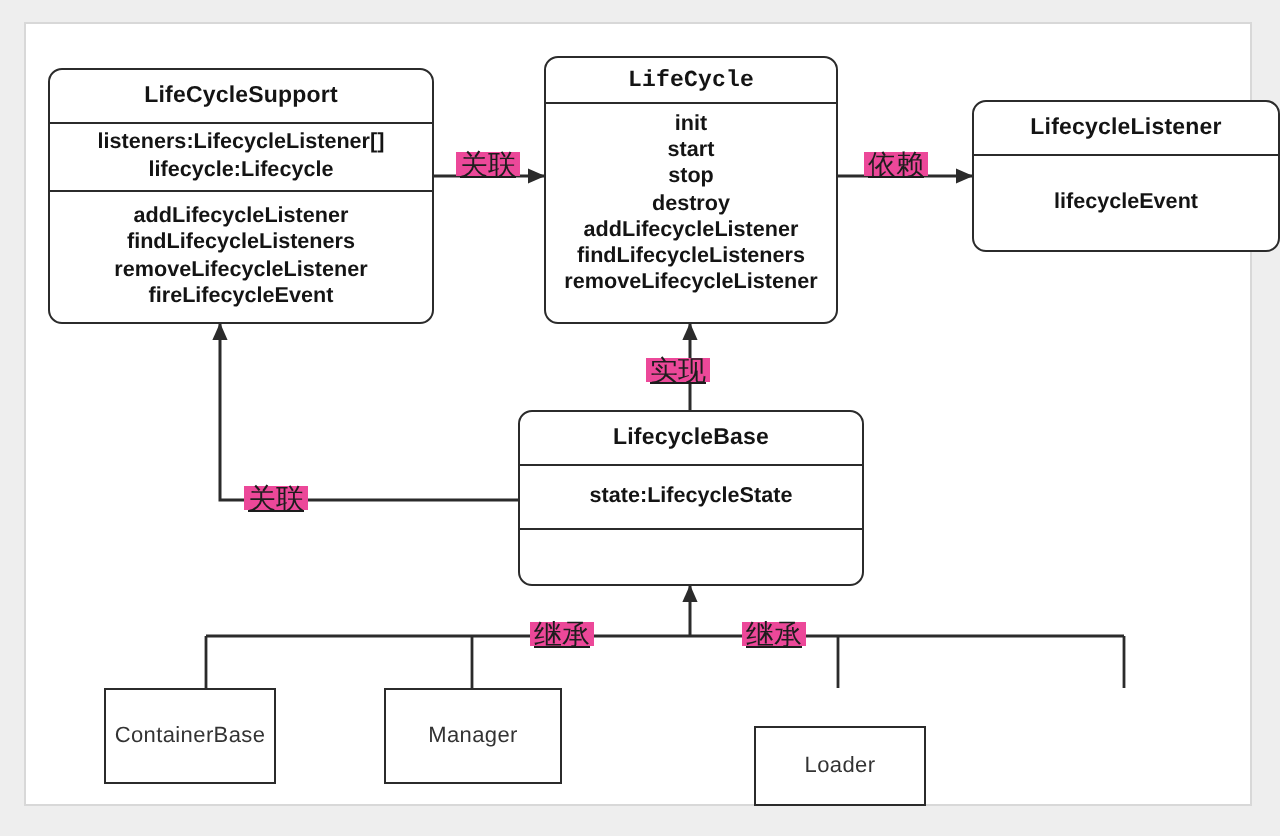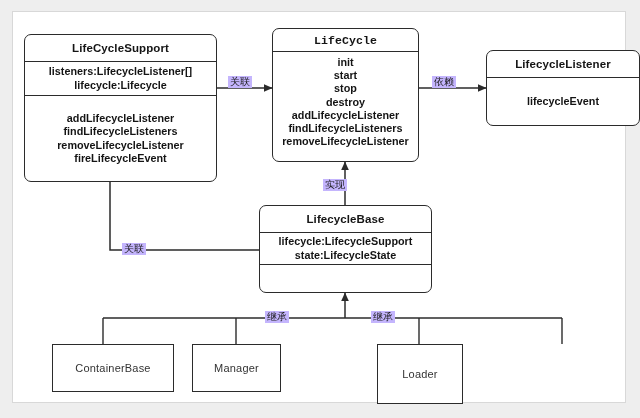--- a/index.html
+++ b/index.html
@@ -81,26 +81,27 @@
   .plain-title {
     font-weight: normal;
     font-size: 11px;
     color: #333333;
     letter-spacing: 0.2px;
   }
 
   
   .edge-label {
     position: absolute;
-    font-size: 10px;
+    font-size: 14px;
     color: #1d1d1d;
-    background: #c4b5fd;
+    background: #ec4899;
     padding: 0 2px;
     white-space: nowrap;
     line-height: 12px;
+    text-decoration: underline;
   }
 </style>
 </head>
 <body>
 
 <div id="canvas">
   <div id="frame"></div>
 
   <svg id="svg-layer" viewBox="0 0 640 418" xmlns="http://www.w3.org/2000/svg">
     <defs>
@@ -131,21 +132,21 @@
   <div class="edge-label" style="left:432px; top:76px;">依赖</div>
 
   <div class="edge-label" style="left:323px; top:179px;">实现</div>
 
   <div class="edge-label" style="left:122px; top:243px;">关联</div>
 
   <div class="edge-label" style="left:265px; top:311px;">继承</div>
 
   <div class="edge-label" style="left:371px; top:311px;">继承</div>
 
-  <div class="uml-box" style="left:24px; top:34px; width:193px; height:148px;justify-content:flex-end;">
+  <div class="uml-box" style="left:24px; top:34px; width:193px; height:128px;justify-content:flex-end;">
     <div class="sec title-sec" style="height:26px;">LifeCycleSupport</div>
     <div class="sec attr-sec" style="height:34px;">
       <div class="row">listeners:LifecycleListener[]</div>
       <div class="row">lifecycle:Lifecycle</div>
     </div>
     <div class="sec meth-sec" style="flex:1;">
       <div class="row">addLifecycleListener</div>
       <div class="row">findLifecycleListeners</div>
       <div class="row">removeLifecycleListener</div>
       <div class="row">fireLifecycleEvent</div>
@@ -168,32 +169,31 @@
   <div class="uml-box" style="left:486px; top:50px; width:154px; height:76px;">
     <div class="sec title-sec" style="height:26px;">LifecycleListener</div>
     <div class="sec attr-sec" style="flex:1;">
       <div class="row">lifecycleEvent</div>
     </div>
   </div>
 
   <div class="uml-box" style="left:259px; top:205px; width:173px; height:88px;">
     <div class="sec title-sec" style="height:26px;">LifecycleBase</div>
     <div class="sec attr-sec" style="height:32px;">
-      <div class="row">lifecycle:LifecycleSupport</div>
       <div class="row">state:LifecycleState</div>
     </div>
     <div class="sec meth-sec" style="flex:1;"></div>
   </div>
 
-  <div class="uml-box sharp" style="left:52px; top:344px; width:122px; height:48px;">
+  <div class="uml-box sharp" style="left:52px; top:344px; width:86px; height:48px;">
     <div class="sec plain-title" style="flex:1;">ContainerBase</div>
   </div>
 
   <div class="uml-box sharp" style="left:192px; top:344px; width:89px; height:48px;">
     <div class="sec plain-title" style="flex:1;">Manager</div>
   </div>
 
-  <div class="uml-box sharp" style="left:377px; top:344px; width:86px; height:60px;">
+  <div class="uml-box sharp" style="left:377px; top:363px; width:86px; height:40px;">
     <div class="sec plain-title" style="flex:1;">Loader</div>
   </div>
 
 
 </div>
 
 </body></html>

